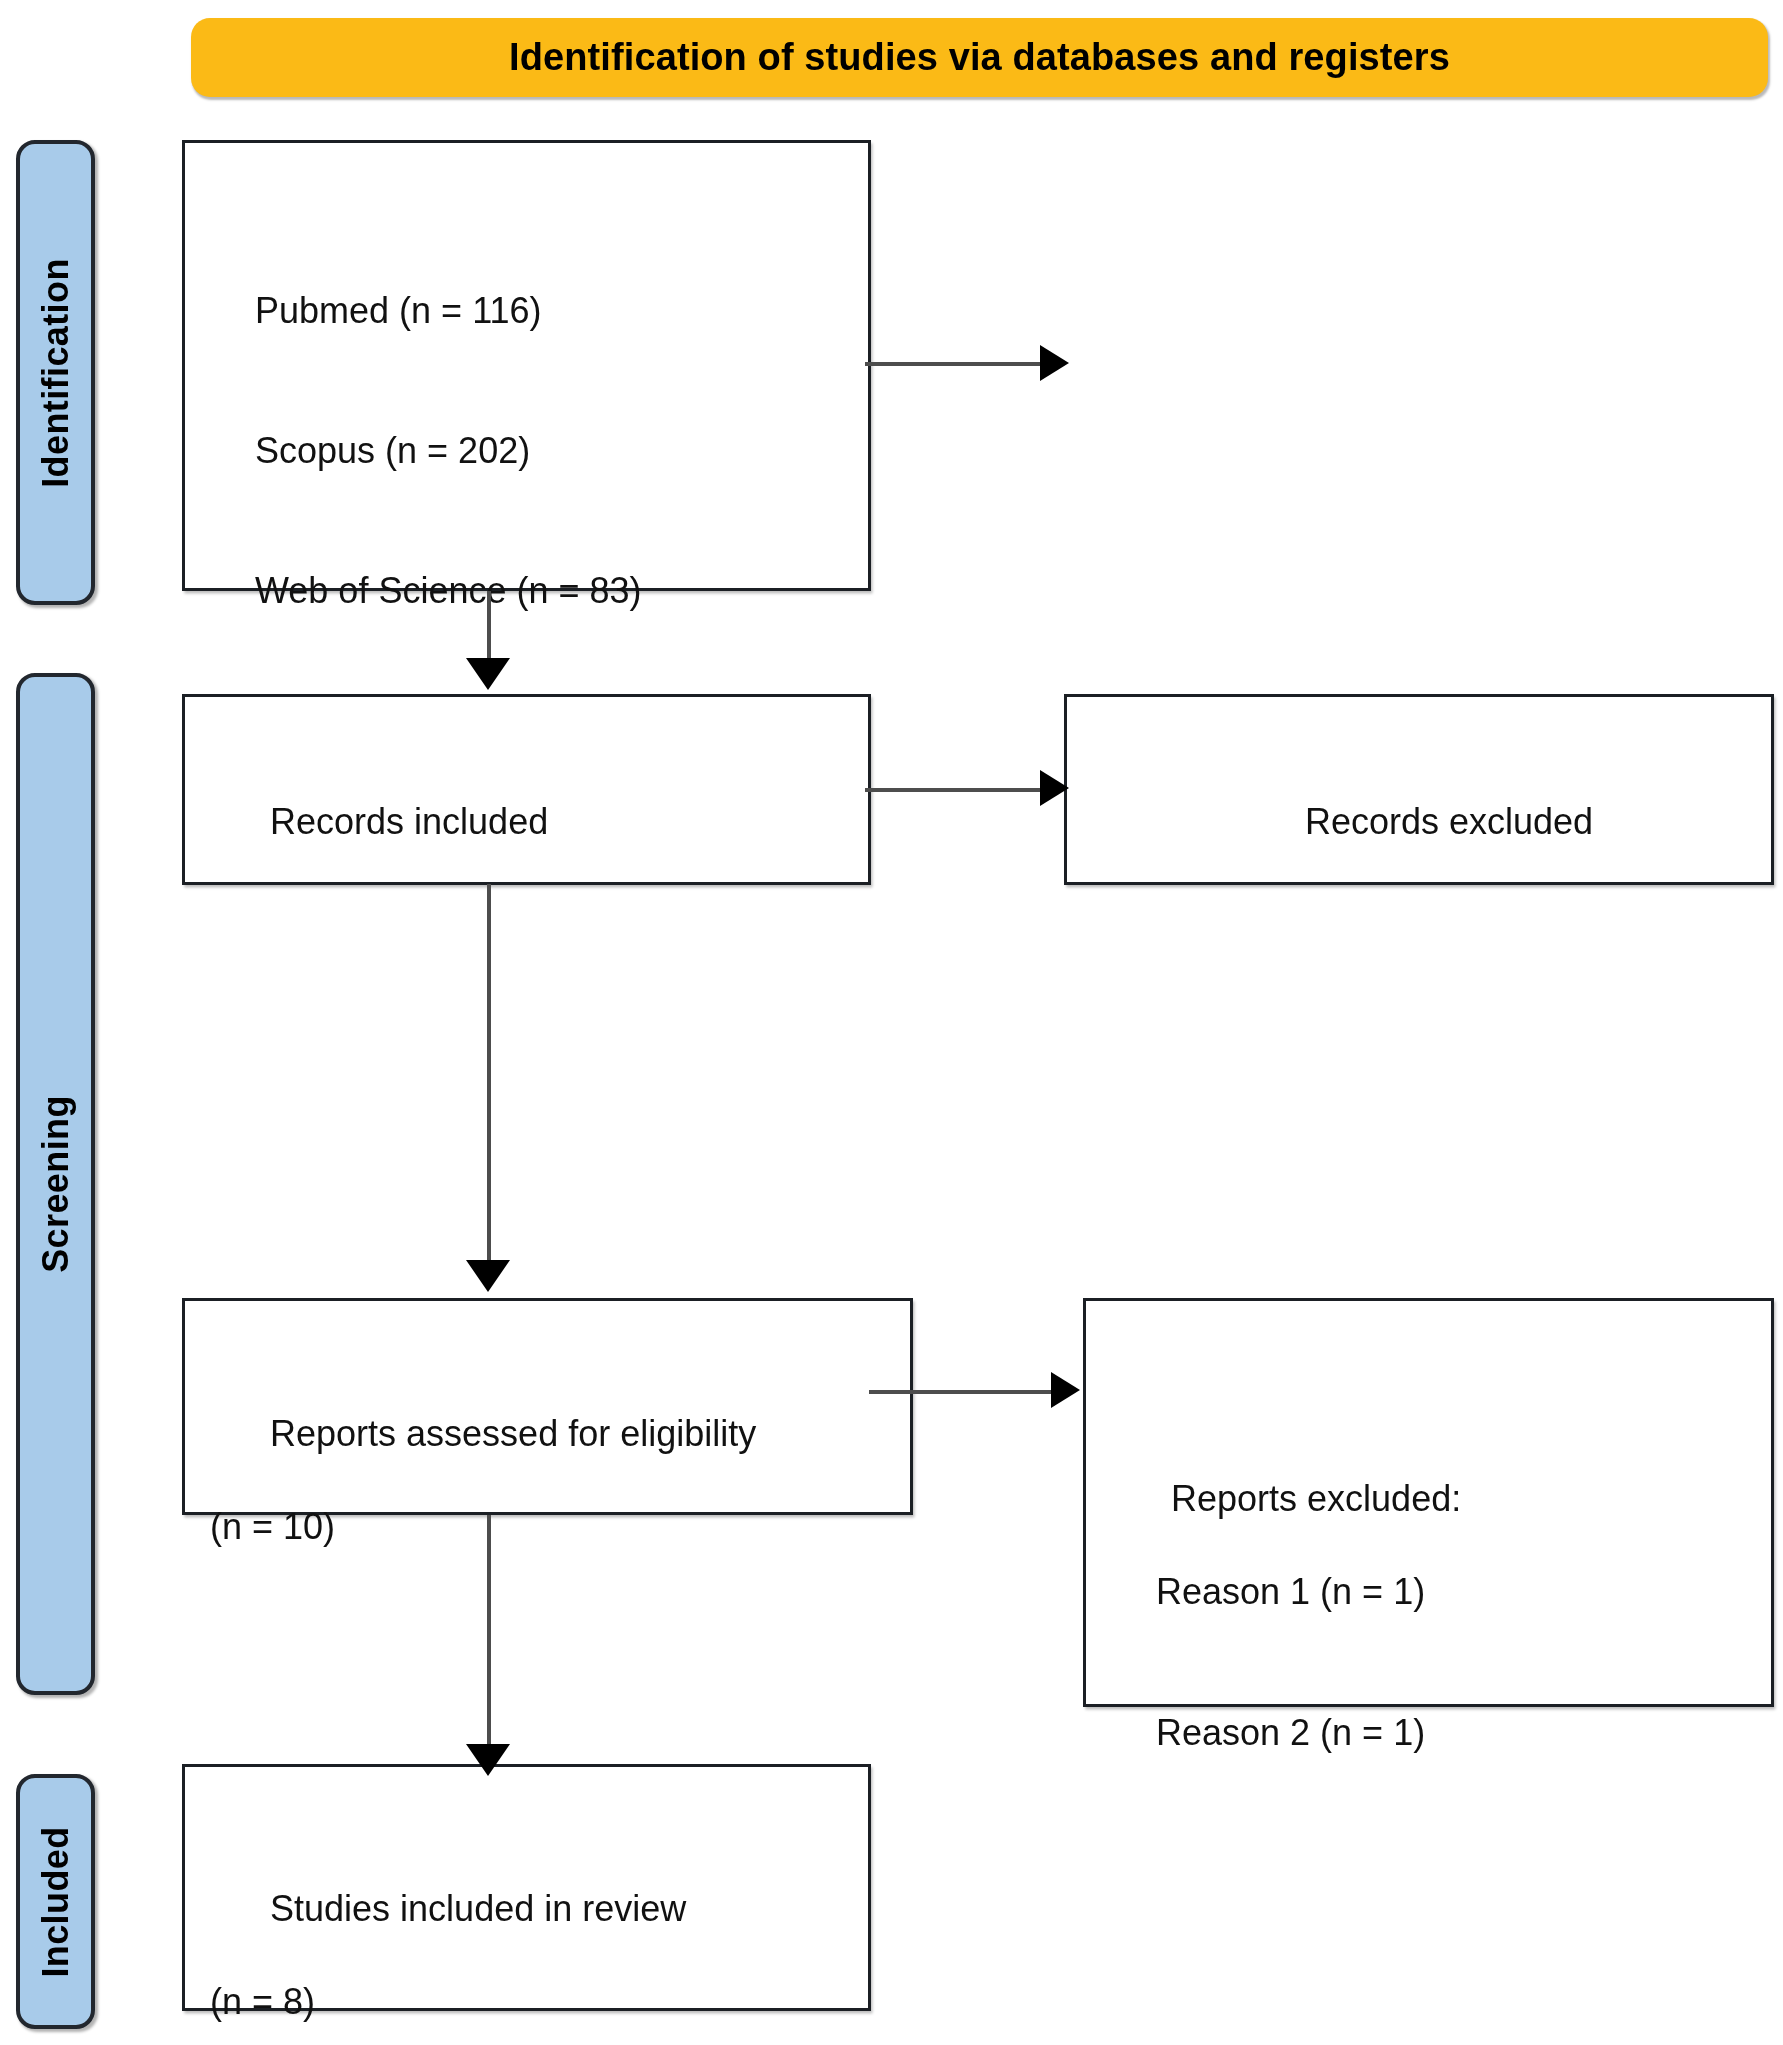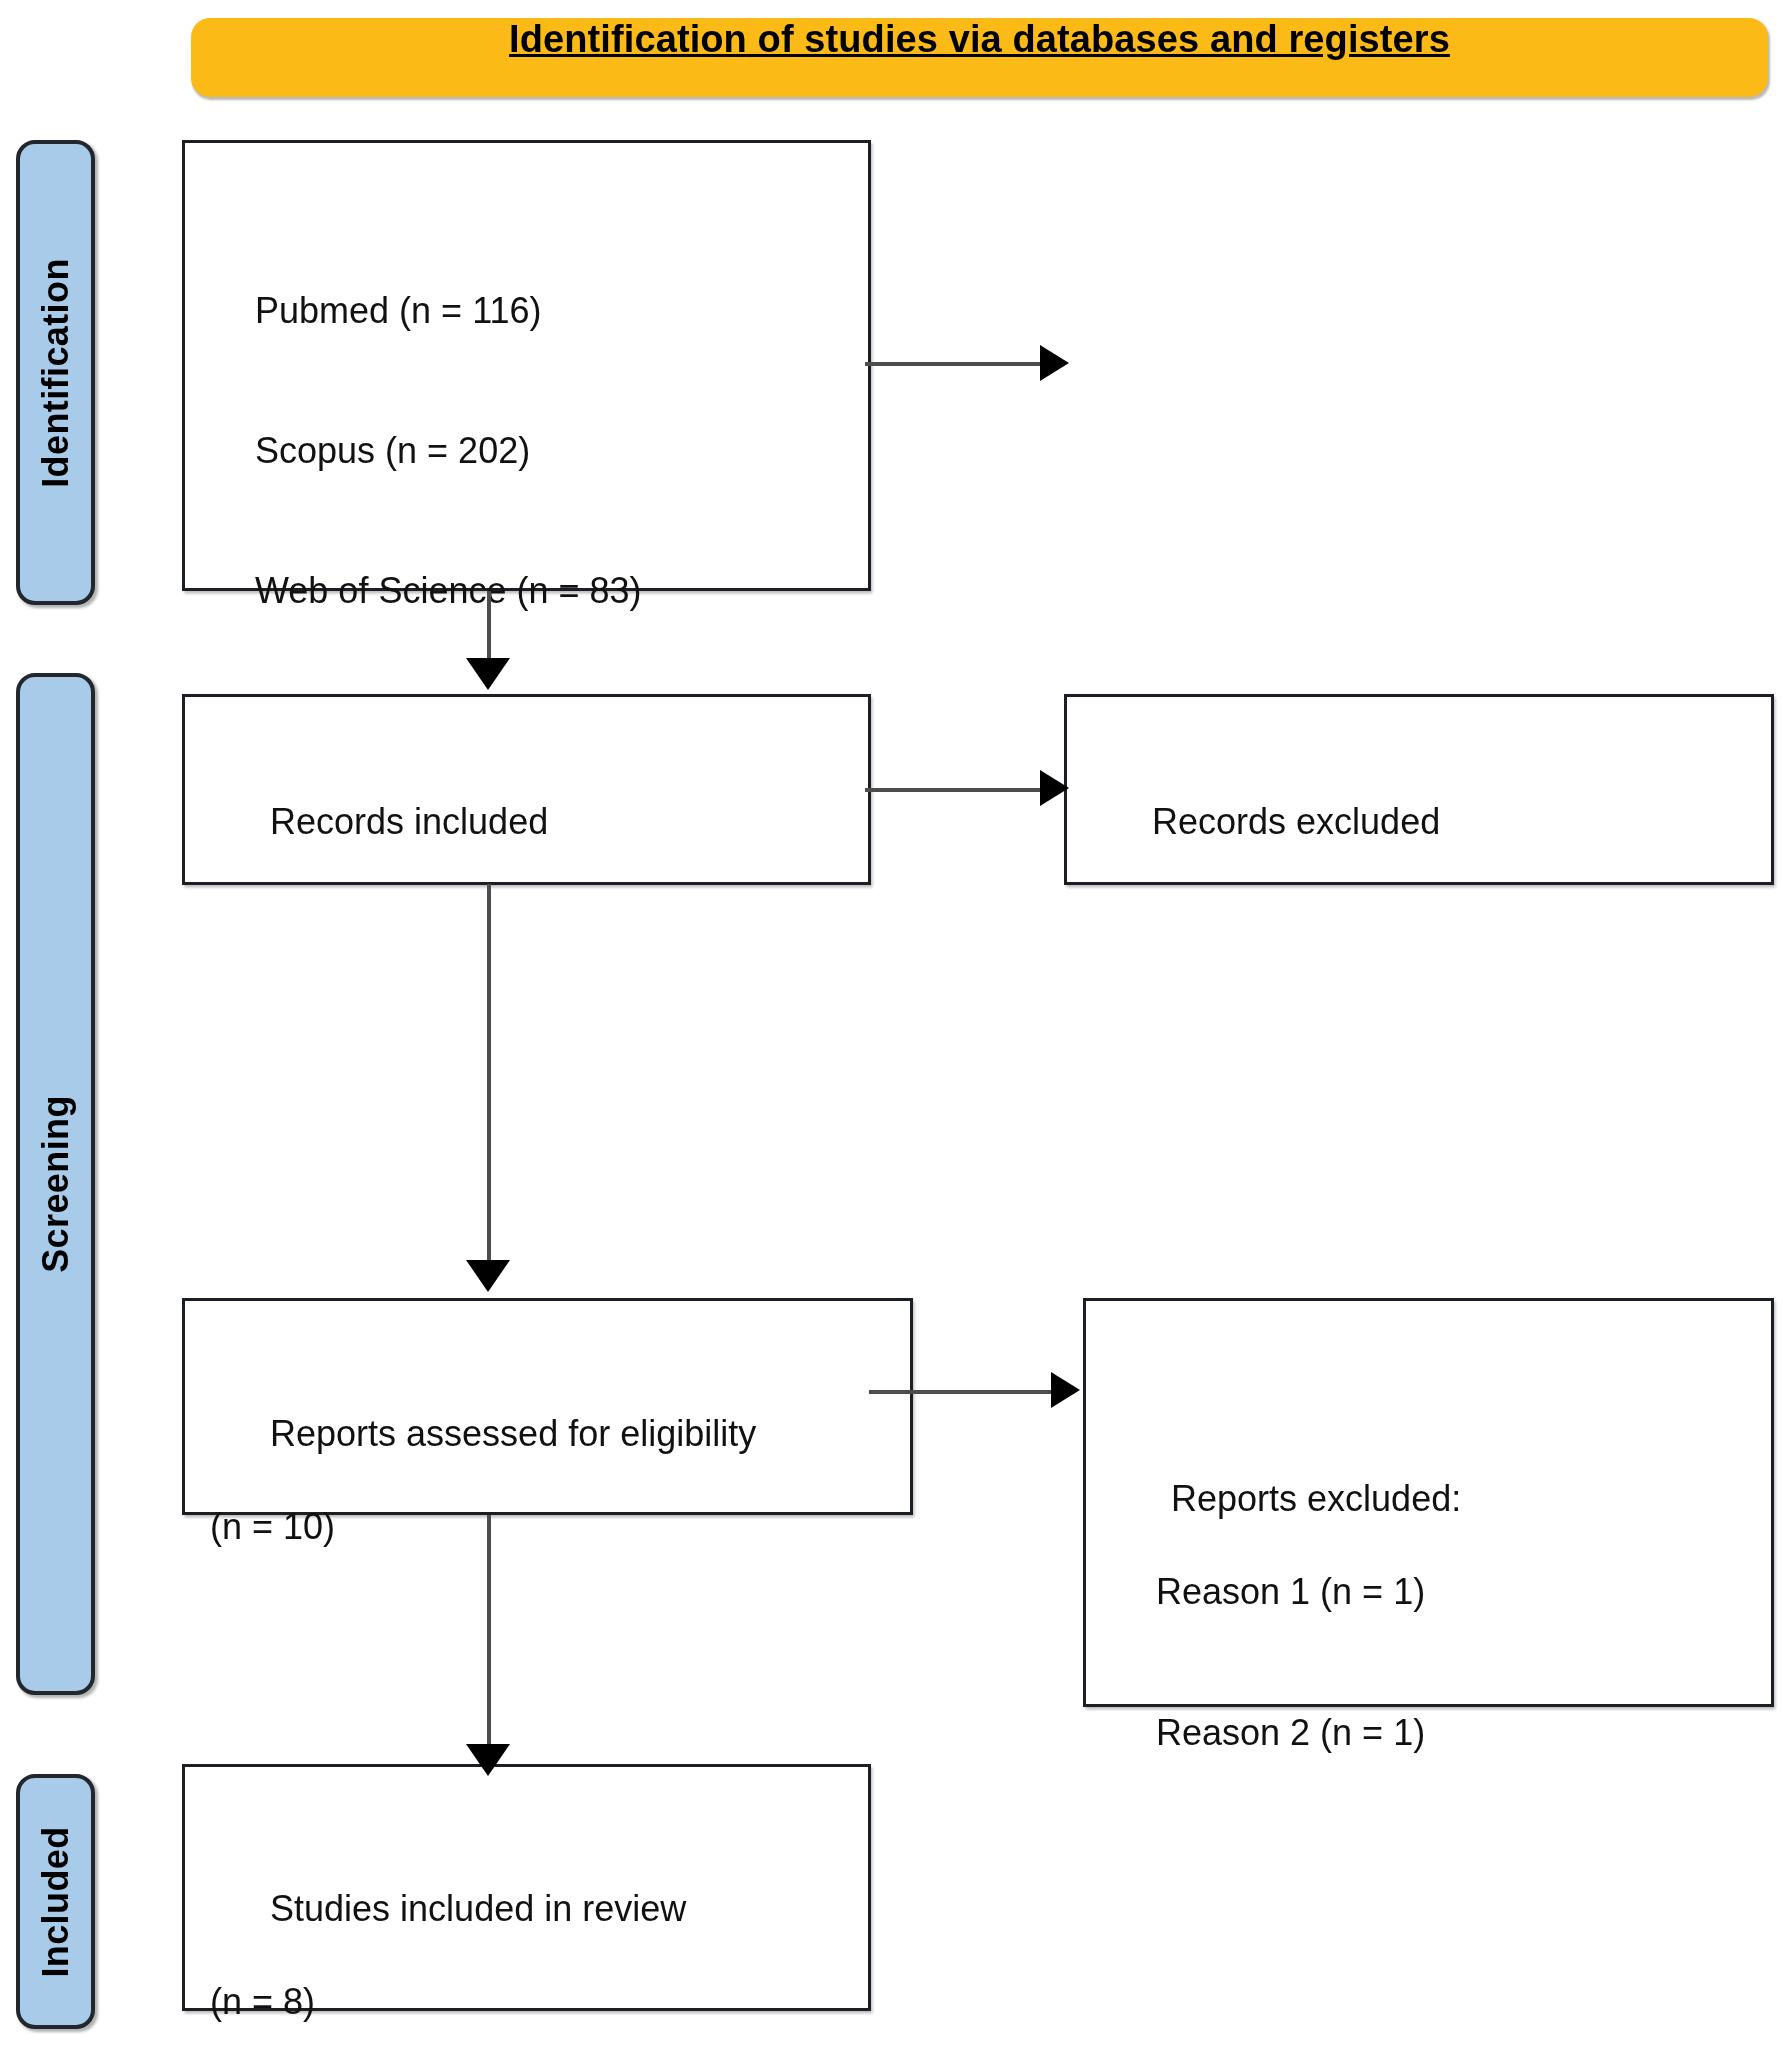--- a/index.html
+++ b/index.html
@@ -23,22 +23,22 @@
   .banner {
     position: absolute;
     left: 191px;
     top: 17.5px;
     width: 1577px;
     height: 79px;
     background: #fbba16;
     border-radius: 19px;
     box-shadow: 1.5px 2.2px 2.2px rgba(0,0,0,0.28);
     display: flex;
+    align-items: center;
     justify-content: center;
-    text-decoration: underline;
   }
   .banner-text {
     font-size: 38px;
     font-weight: bold;
     color: #000000;
     letter-spacing: 0.1px;
     text-align: center;
     white-space: nowrap;
   }
 
@@ -86,21 +86,21 @@
   .box-body .indent { display: block; padding-left: 45px; }
   .box-body em { font-style: italic; }
 
   
   #box-identified       { left: 182px;  top: 140px;  width: 689px;  height: 451px; }
   #box-screened         { left: 182px;  top: 694px;  width: 689px;  height: 191px; }
   #box-eligibility      { left: 182px;  top: 1298px; width: 731px;  height: 217px; }
   #box-included         { left: 182px;  top: 1764px; width: 689px;  height: 247px; }
   
   #box-removed          { left: 1064px; top: 140px;  width: 710px;  height: 449px; }
-  #box-records-excluded { left: 1064px; top: 694px;  width: 710px;  height: 191px; }
+  #box-records-excluded { left: 1064px; top: 694px;  width: 710px;  height: 191px; text-align: center; }
   #box-reports-excluded { left: 1083px; top: 1298px; width: 691px;  height: 409px; }
 
   
   #box-identified  .box-body { padding-top: 26px; }
   #box-removed     .box-body { padding-top: 26px; }
   #box-screened    .box-body,
   #box-records-excluded .box-body { padding-top: 30.5px; }
   #box-eligibility .box-body { padding-top: 38px; }
   #box-reports-excluded .box-body { padding-top: 103px; }
   #box-included    .box-body { padding-top: 47px; }

